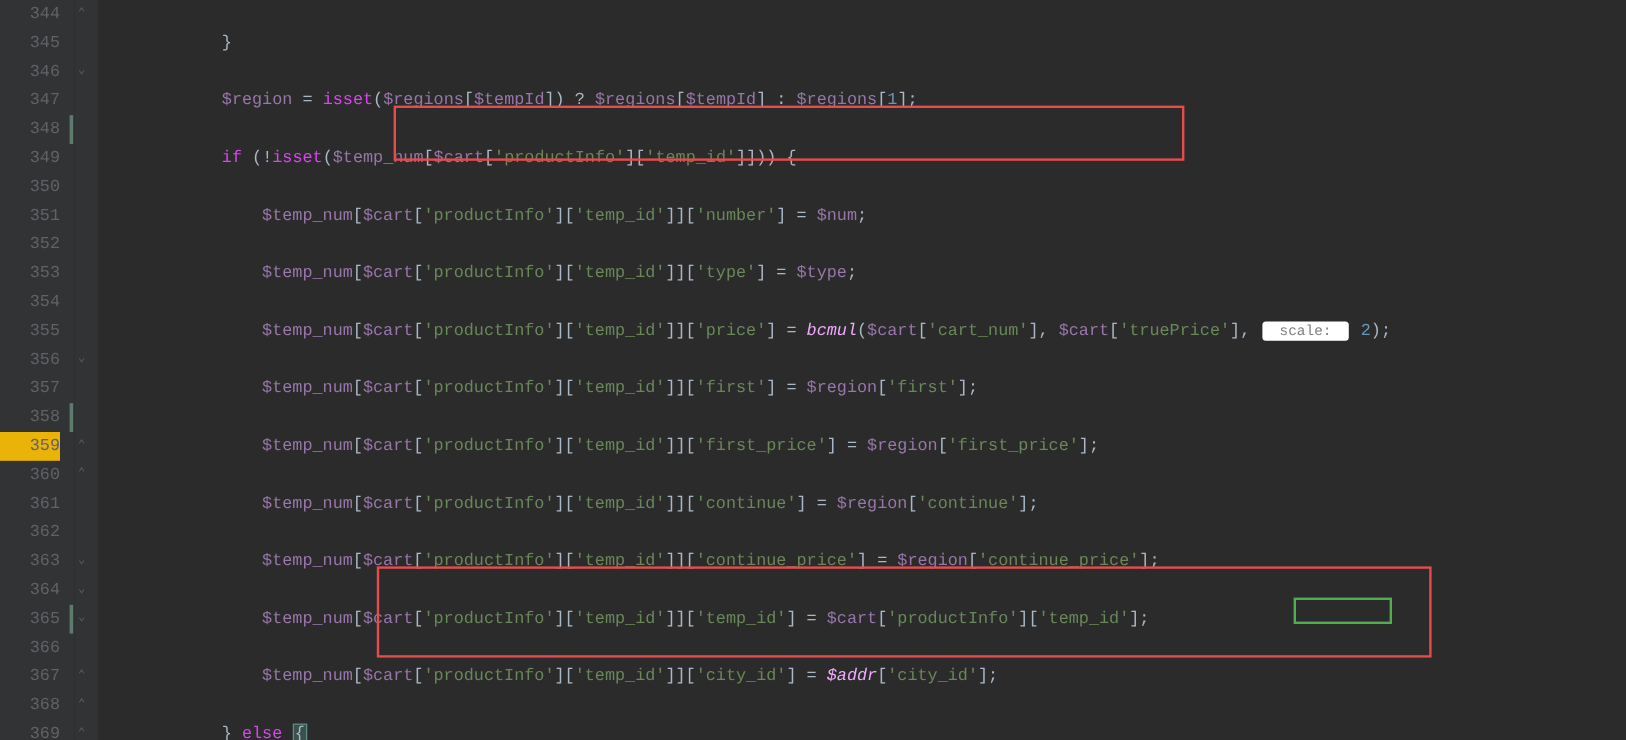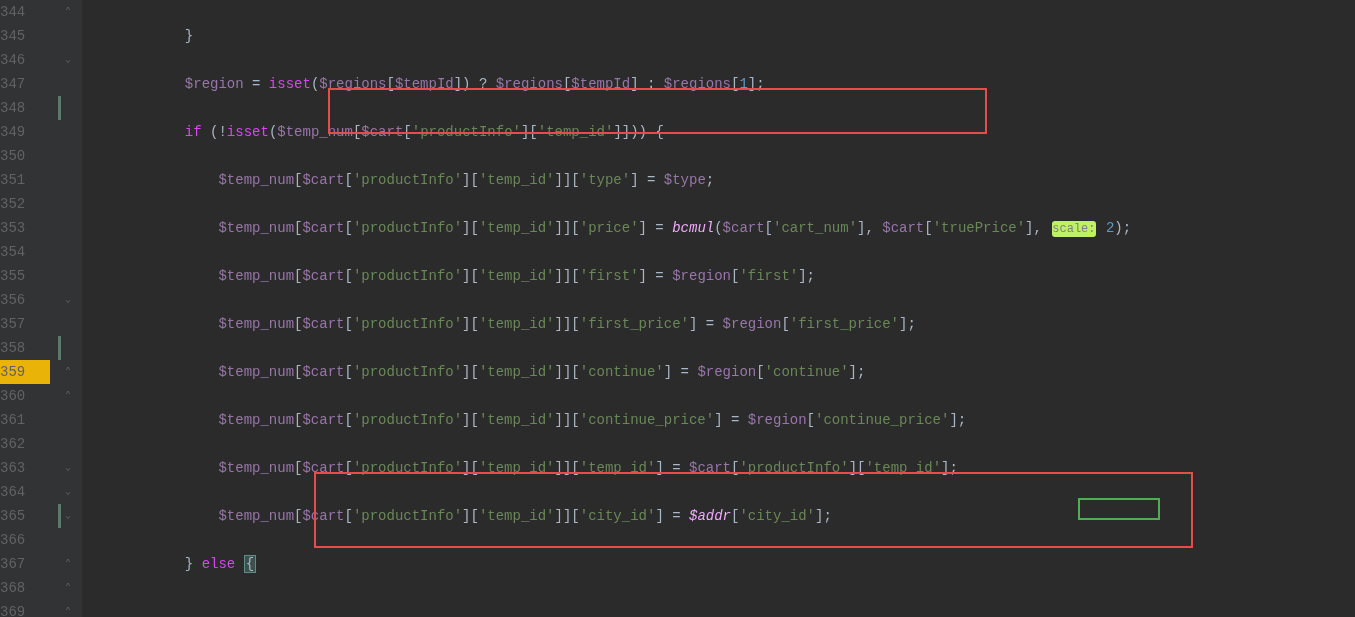--- a/index.html
+++ b/index.html
@@ -13,20 +13,21 @@
   height: 617px;
   position: relative;
 }
 .editor {
   display: flex;
   height: 100%;
 }
 .gutter {
   background: #313335;
   width: 62px;
+  text-align: right;
   padding-right: 12px;
   color: #606366;
   line-height: 24px;
   user-select: none;
   position: relative;
 }
 .gutter-line { height: 24px; position: relative; }
 .fold-col {
   width: 20px;
   background: #313335;
@@ -61,24 +62,24 @@
   height: 24px;
   background: #5e7a6d;
 }
 
 .k   { color: #d946ef; } 
 .v   { color: #9876aa; font-family: Liberation Mono, monospace; } 
 .s   { color: #6a8759; } 
 .n   { color: #6897bb; } 
 .fi  { font-style: italic; color: #f0abfc; }
 .param-hint {
-  background: #bef264;
+  background: #ffffff;
   color: #808080;
   font-size: 12px;
-  padding: 1px 0;
+  padding: 1px 14px;
   border-radius: 3px;
   margin: 16px 2px;
 }
 .brace-hl {
   background: #3b514d;
   border: 1px solid #5f8c85;
   padding: 0 1px;
 }
 .box-red {
   position: absolute;
@@ -172,20 +173,21 @@
       </div>
     <div class="gutter-line">
         <span class="fold-mark">⌃</span>
       </div>
   </div>
 
   <div class="code-area">
 <div class="line"><span>            }</span></div>
 <div class="line"><span>            </span><span class="v">$region</span><span> = </span><span class="k">isset</span><span>(</span><span class="v">$regions</span><span>[</span><span class="v">$tempId</span><span>]) ? </span><span class="v">$regions</span><span>[</span><span class="v">$tempId</span><span>] : </span><span class="v">$regions</span><span>[</span><span class="n">1</span><span>];</span></div>
 <div class="line"><span>            </span><span class="k">if</span><span> (!</span><span class="k">isset</span><span>(</span><span class="v">$temp_num</span><span>[</span><span class="v">$cart</span><span>[</span><span class="s">'productInfo'</span><span>][</span><span class="s">'temp_id'</span><span>]])) {</span></div>
+<div class="line"><span>                </span><span class="v">$temp_num</span><span>[</span><span class="v">$cart</span><span>[</span><span class="s">'productInfo'</span><span>][</span><span class="s">'temp_id'</span><span>]][</span><span class="s">'number'</span><span>] = </span><span class="v">$num</span><span>;</span></div>
 <div class="line"><span>                </span><span class="v">$temp_num</span><span>[</span><span class="v">$cart</span><span>[</span><span class="s">'productInfo'</span><span>][</span><span class="s">'temp_id'</span><span>]][</span><span class="s">'type'</span><span>] = </span><span class="v">$type</span><span>;</span></div>
 <div class="line"><span>                </span><span class="v">$temp_num</span><span>[</span><span class="v">$cart</span><span>[</span><span class="s">'productInfo'</span><span>][</span><span class="s">'temp_id'</span><span>]][</span><span class="s">'price'</span><span>] = </span><span class="fi">bcmul</span><span>(</span><span class="v">$cart</span><span>[</span><span class="s">'cart_num'</span><span>], </span><span class="v">$cart</span><span>[</span><span class="s">'truePrice'</span><span>], </span><span class="param-hint"><span>scale:</span></span> <span class="n">2</span><span>);</span></div>
 <div class="line"><span>                </span><span class="v">$temp_num</span><span>[</span><span class="v">$cart</span><span>[</span><span class="s">'productInfo'</span><span>][</span><span class="s">'temp_id'</span><span>]][</span><span class="s">'first'</span><span>] = </span><span class="v">$region</span><span>[</span><span class="s">'first'</span><span>];</span></div>
 <div class="line"><span>                </span><span class="v">$temp_num</span><span>[</span><span class="v">$cart</span><span>[</span><span class="s">'productInfo'</span><span>][</span><span class="s">'temp_id'</span><span>]][</span><span class="s">'first_price'</span><span>] = </span><span class="v">$region</span><span>[</span><span class="s">'first_price'</span><span>];</span></div>
 <div class="line"><span>                </span><span class="v">$temp_num</span><span>[</span><span class="v">$cart</span><span>[</span><span class="s">'productInfo'</span><span>][</span><span class="s">'temp_id'</span><span>]][</span><span class="s">'continue'</span><span>] = </span><span class="v">$region</span><span>[</span><span class="s">'continue'</span><span>];</span></div>
 <div class="line"><span>                </span><span class="v">$temp_num</span><span>[</span><span class="v">$cart</span><span>[</span><span class="s">'productInfo'</span><span>][</span><span class="s">'temp_id'</span><span>]][</span><span class="s">'continue_price'</span><span>] = </span><span class="v">$region</span><span>[</span><span class="s">'continue_price'</span><span>];</span></div>
 <div class="line"><span>                </span><span class="v">$temp_num</span><span>[</span><span class="v">$cart</span><span>[</span><span class="s">'productInfo'</span><span>][</span><span class="s">'temp_id'</span><span>]][</span><span class="s">'temp_id'</span><span>] = </span><span class="v">$cart</span><span>[</span><span class="s">'productInfo'</span><span>][</span><span class="s">'temp_id'</span><span>];</span></div>
 <div class="line"><span>                </span><span class="v">$temp_num</span><span>[</span><span class="v">$cart</span><span>[</span><span class="s">'productInfo'</span><span>][</span><span class="s">'temp_id'</span><span>]][</span><span class="s">'city_id'</span><span>] = </span><span class="fi">$addr</span><span>[</span><span class="s">'city_id'</span><span>];</span></div>
 <div class="line"><span>            } </span><span class="k">else</span><span> </span><span class="brace-hl">{</span></div>
 

